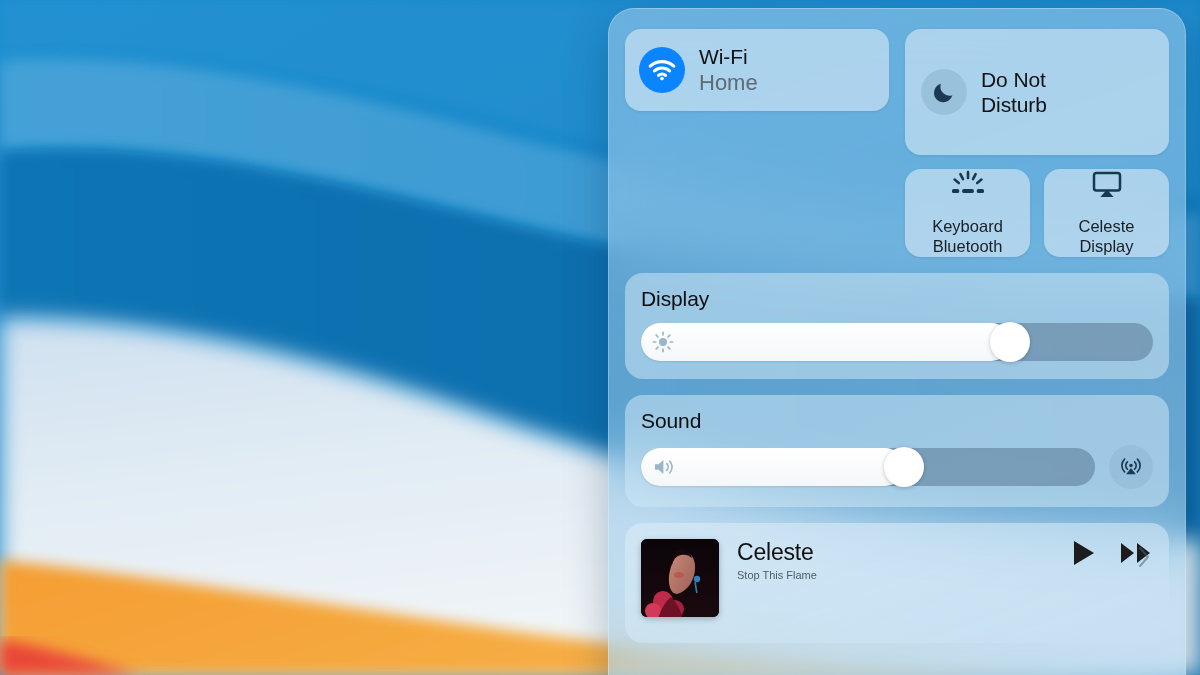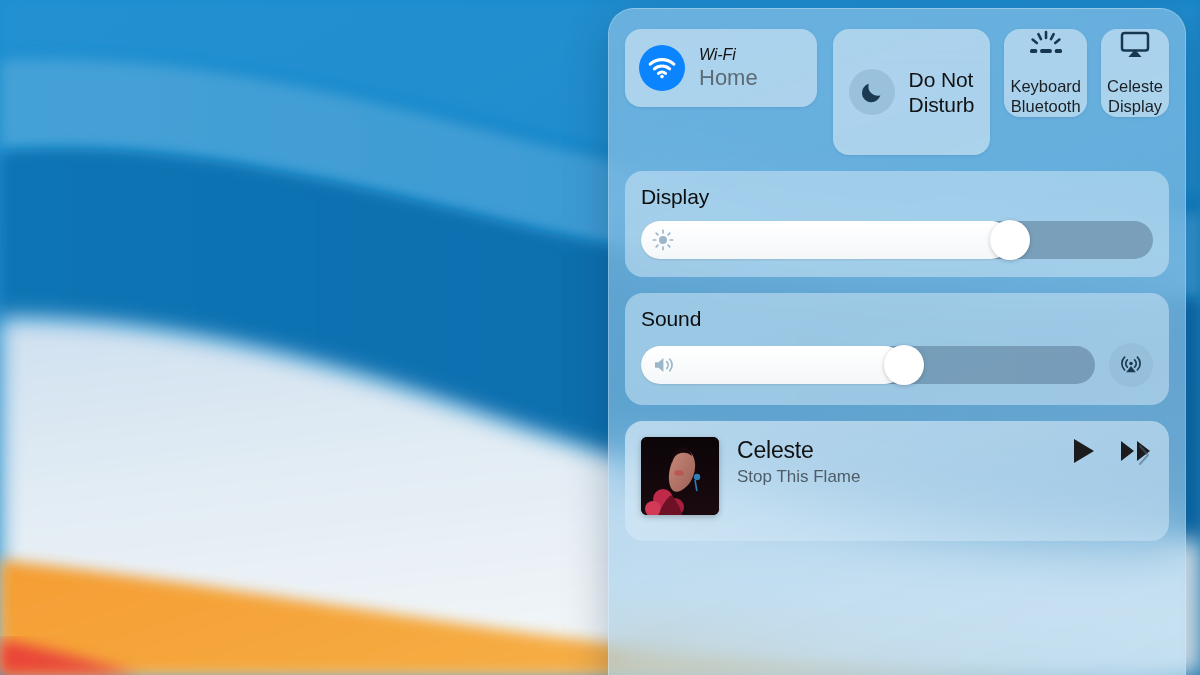--- a/index.html
+++ b/index.html
@@ -82,35 +82,34 @@
     background: #0a84ff;
     display: flex;
     align-items: center;
     justify-content: center;
     flex: 0 0 auto;
   }
   .icon-circle svg { display: block; }
 
   .conn-text { display: flex; flex-direction: column; line-height: 1.12; }
   .conn-title {
-    font-size: 16px;
+    font-size: 21px;
     color: #121212;
     letter-spacing: -0.1px;
-    font-style: italic;
   }
   .conn-sub {
     font-size: 22px;
     color: #5c6b74;
     margin-top: 2px;
   }
 
   
   .right-col {
     display: flex;
-    flex-direction: row;
+    flex-direction: column;
     gap: 14px;
     flex: 1;
   }
 
   .dnd-card {
     height: 126px;
     padding: 0 16px;
     display: flex;
     align-items: center;
     gap: 14px;
@@ -229,21 +228,21 @@
     overflow: hidden;
     flex: 0 0 auto;
     box-shadow: 0 2px 6px rgba(0,0,0,0.25);
     background: #0a0406;
     position: relative;
   }
   .album-art svg { display: block; }
 
   .np-text { display: flex; flex-direction: column; line-height: 1.15; flex: 1; }
   .np-title { font-size: 23px; color: #111; letter-spacing: -0.2px; }
-  .np-sub { font-size: 17px; color: #4e5d68; margin-top: 4px; }
+  .np-sub { font-size: 11px; color: #4e5d68; margin-top: 4px; }
 
   .np-controls {
     display: flex;
     align-items: center;
     gap: 22px;
     margin-left: auto;
     padding-bottom: 2px;
   }
   .np-chevron {
     position: absolute;

